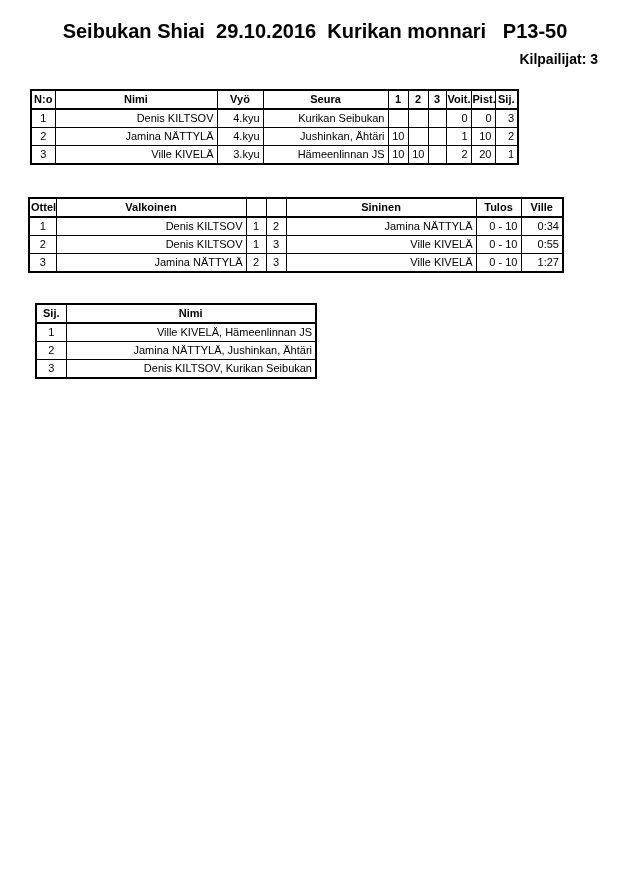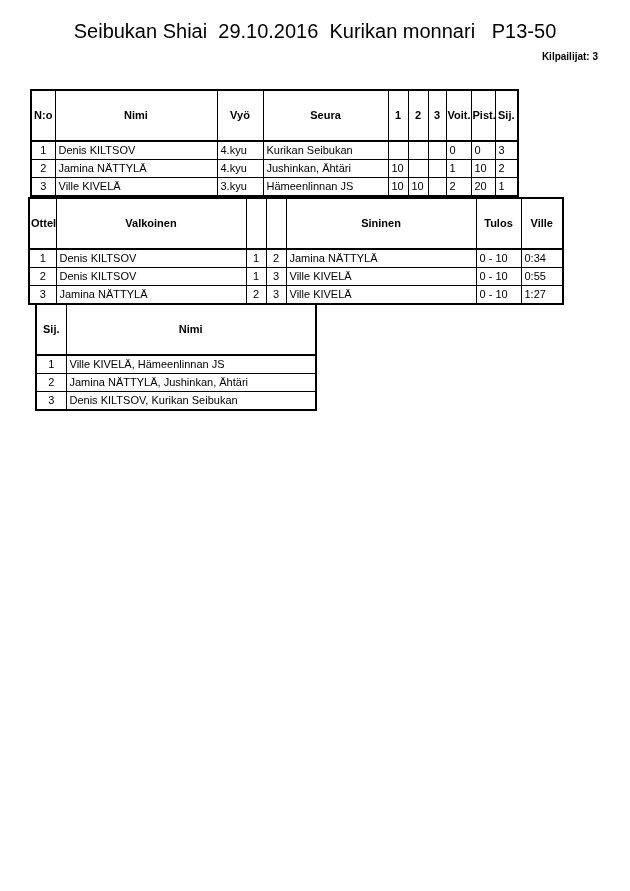--- a/index.html
+++ b/index.html
@@ -6,25 +6,25 @@
   body {
     width: 630px; height: 891px;
     background: #ffffff;
     font-family: "Liberation Sans", sans-serif;
     color: #000000;
   }
   .page { position: relative; width: 630px; height: 891px; background: #fff; overflow: hidden; }
 
   .title {
     position: absolute; top: 20px; left: 0; width: 630px;
-    text-align: center; font-size: 20px; font-weight: 400; white-space: pre;
+    text-align: center; font-size: 20px; font-weight: 700; white-space: pre;
   }
   .count {
     position: absolute; top: 51px; left: 0; width: 598px;
-    text-align: right; font-size: 10px; font-weight: 700;
+    text-align: right; font-size: 14px; font-weight: 700;
   }
   .sec {
     position: absolute; font-size: 12.5px; font-weight: 700; text-align: center;
   }
   .sec-kilpailijat { top: 66px; left: 30px;  width: 420px; }
   .sec-ottelut     { top: 179px; left: 28px; width: 534px; }
   .sec-tulokset    { top: 285px; left: 35px; width: 280px; }
 
   table {
     position: absolute;
@@ -34,22 +34,22 @@
   #t-competitors { top: 89px;  left: 30px; width: 487px; }
   #t-matches     { top: 197px; left: 28px; width: 534px; }
   #t-results     { top: 303px; left: 35px; width: 280px; }
 
   th, td {
     border: 1px solid #000;
     font-size: 11px; height: 17px; line-height: 15px;
     padding: 0 3px; overflow: hidden; white-space: nowrap;
     vertical-align: middle;
   }
-  th { font-weight: 700; text-align: center; padding: 16px 1px; border-bottom: 2px solid #000; }
-  td { font-weight: 400; text-align: left; }
+  th { font-weight: 700; text-align: center; padding: 0 1px; border-bottom: 2px solid #000; }
+  td { font-weight: 400; text-align: right; }
   td.num { text-align: center; padding: 0 1px; }
 </style>
 </head>
 <body>
 
 <div class="page">
 
   <div class="title">Seibukan Shiai  29.10.2016  Kurikan monnari   P13-50</div>
   <div class="count">Kilpailijat: 3</div>
 

